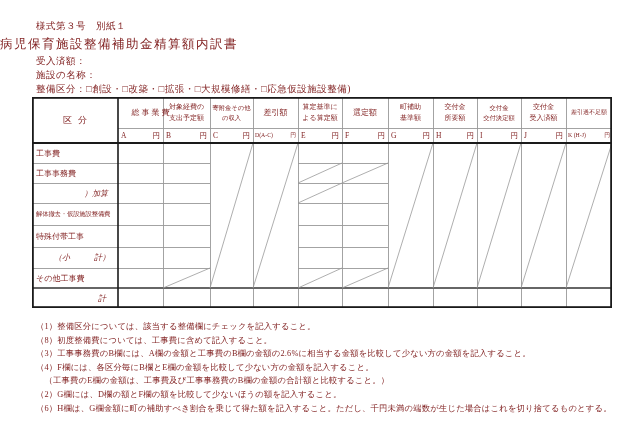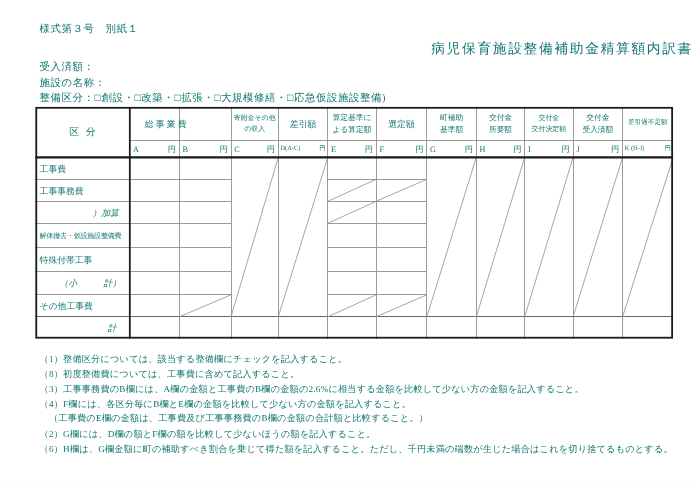--- a/index.html
+++ b/index.html
@@ -1,19 +1,19 @@
 <!DOCTYPE html>
 <html><head>
 <meta charset="utf-8">
 <style>
   html,body{margin:0;padding:0;background:#fff;}
   .page{position:relative;width:630px;height:439px;background:#fff;outline:1px solid #d9d9d9;
-        font-family:"Liberation Serif","DejaVu Serif",serif;color:#0f766e;overflow:hidden;}
+        font-family:"Liberation Serif","DejaVu Serif",serif;color:#7f1d1d;overflow:hidden;}
   .form-id{position:absolute;left:36px;top:20px;font-size:9.5px;letter-spacing:.5px;}
-  .title{position:absolute;left:0;top:36px;width:100%;text-align:right;font-size:12.5px;letter-spacing:1.5px;}
+  .title{position:absolute;left:0;top:36px;width:100%;text-align:left;font-size:12.5px;letter-spacing:1.5px;}
   .info{position:absolute;left:36px;font-size:9.5px;letter-spacing:.5px;}
   .i1{top:55px}.i2{top:69px}.i3{top:83px}
   .tbl{position:absolute;left:32px;top:97px;width:580px;height:211px;}
   .tbl svg{position:absolute;left:0;top:0;}
   .cell{position:absolute;box-sizing:border-box;display:flex;align-items:center;justify-content:center;
         flex-direction:column;text-align:center;line-height:1.5;}
   .corner{position:absolute;left:0;top:0;width:86px;height:46px;display:flex;align-items:center;justify-content:center;font-size:9px;letter-spacing:6px;padding-left:6px;box-sizing:border-box;text-align:right;}
   .ct{top:0;height:31px;font-size:7px;}
   .ct.one{font-size:8px;}
   .ct.sm{font-size:6.3px;}
@@ -93,20 +93,24 @@
         <line x1="0" y1="46" x2="580" y2="46" stroke-width="2"></line>
         <line x1="86" y1="0" x2="86" y2="211" stroke-width="1.6"></line>
       </g>
     </svg>
 
     <div class="corner">区分</div>
 
     <div class="cell ct one" style="left:96px;width:45px">
         <span>総 事 業 費</span>
       </div>
+    <div class="cell ct" style="left:131px;width:47px">
+        <span>対象経費の</span>
+        <span>支出予定額</span>
+      </div>
     <div class="cell ct sm" style="left:178px;width:43px">
         <span>寄附金その他</span>
         <span>の収入</span>
       </div>
     <div class="cell ct one" style="left:221px;width:45px">
         <span>差引額</span>
       </div>
     <div class="cell ct" style="left:266px;width:44px">
         <span>算定基準に</span>
         <span>よる算定額</span>

